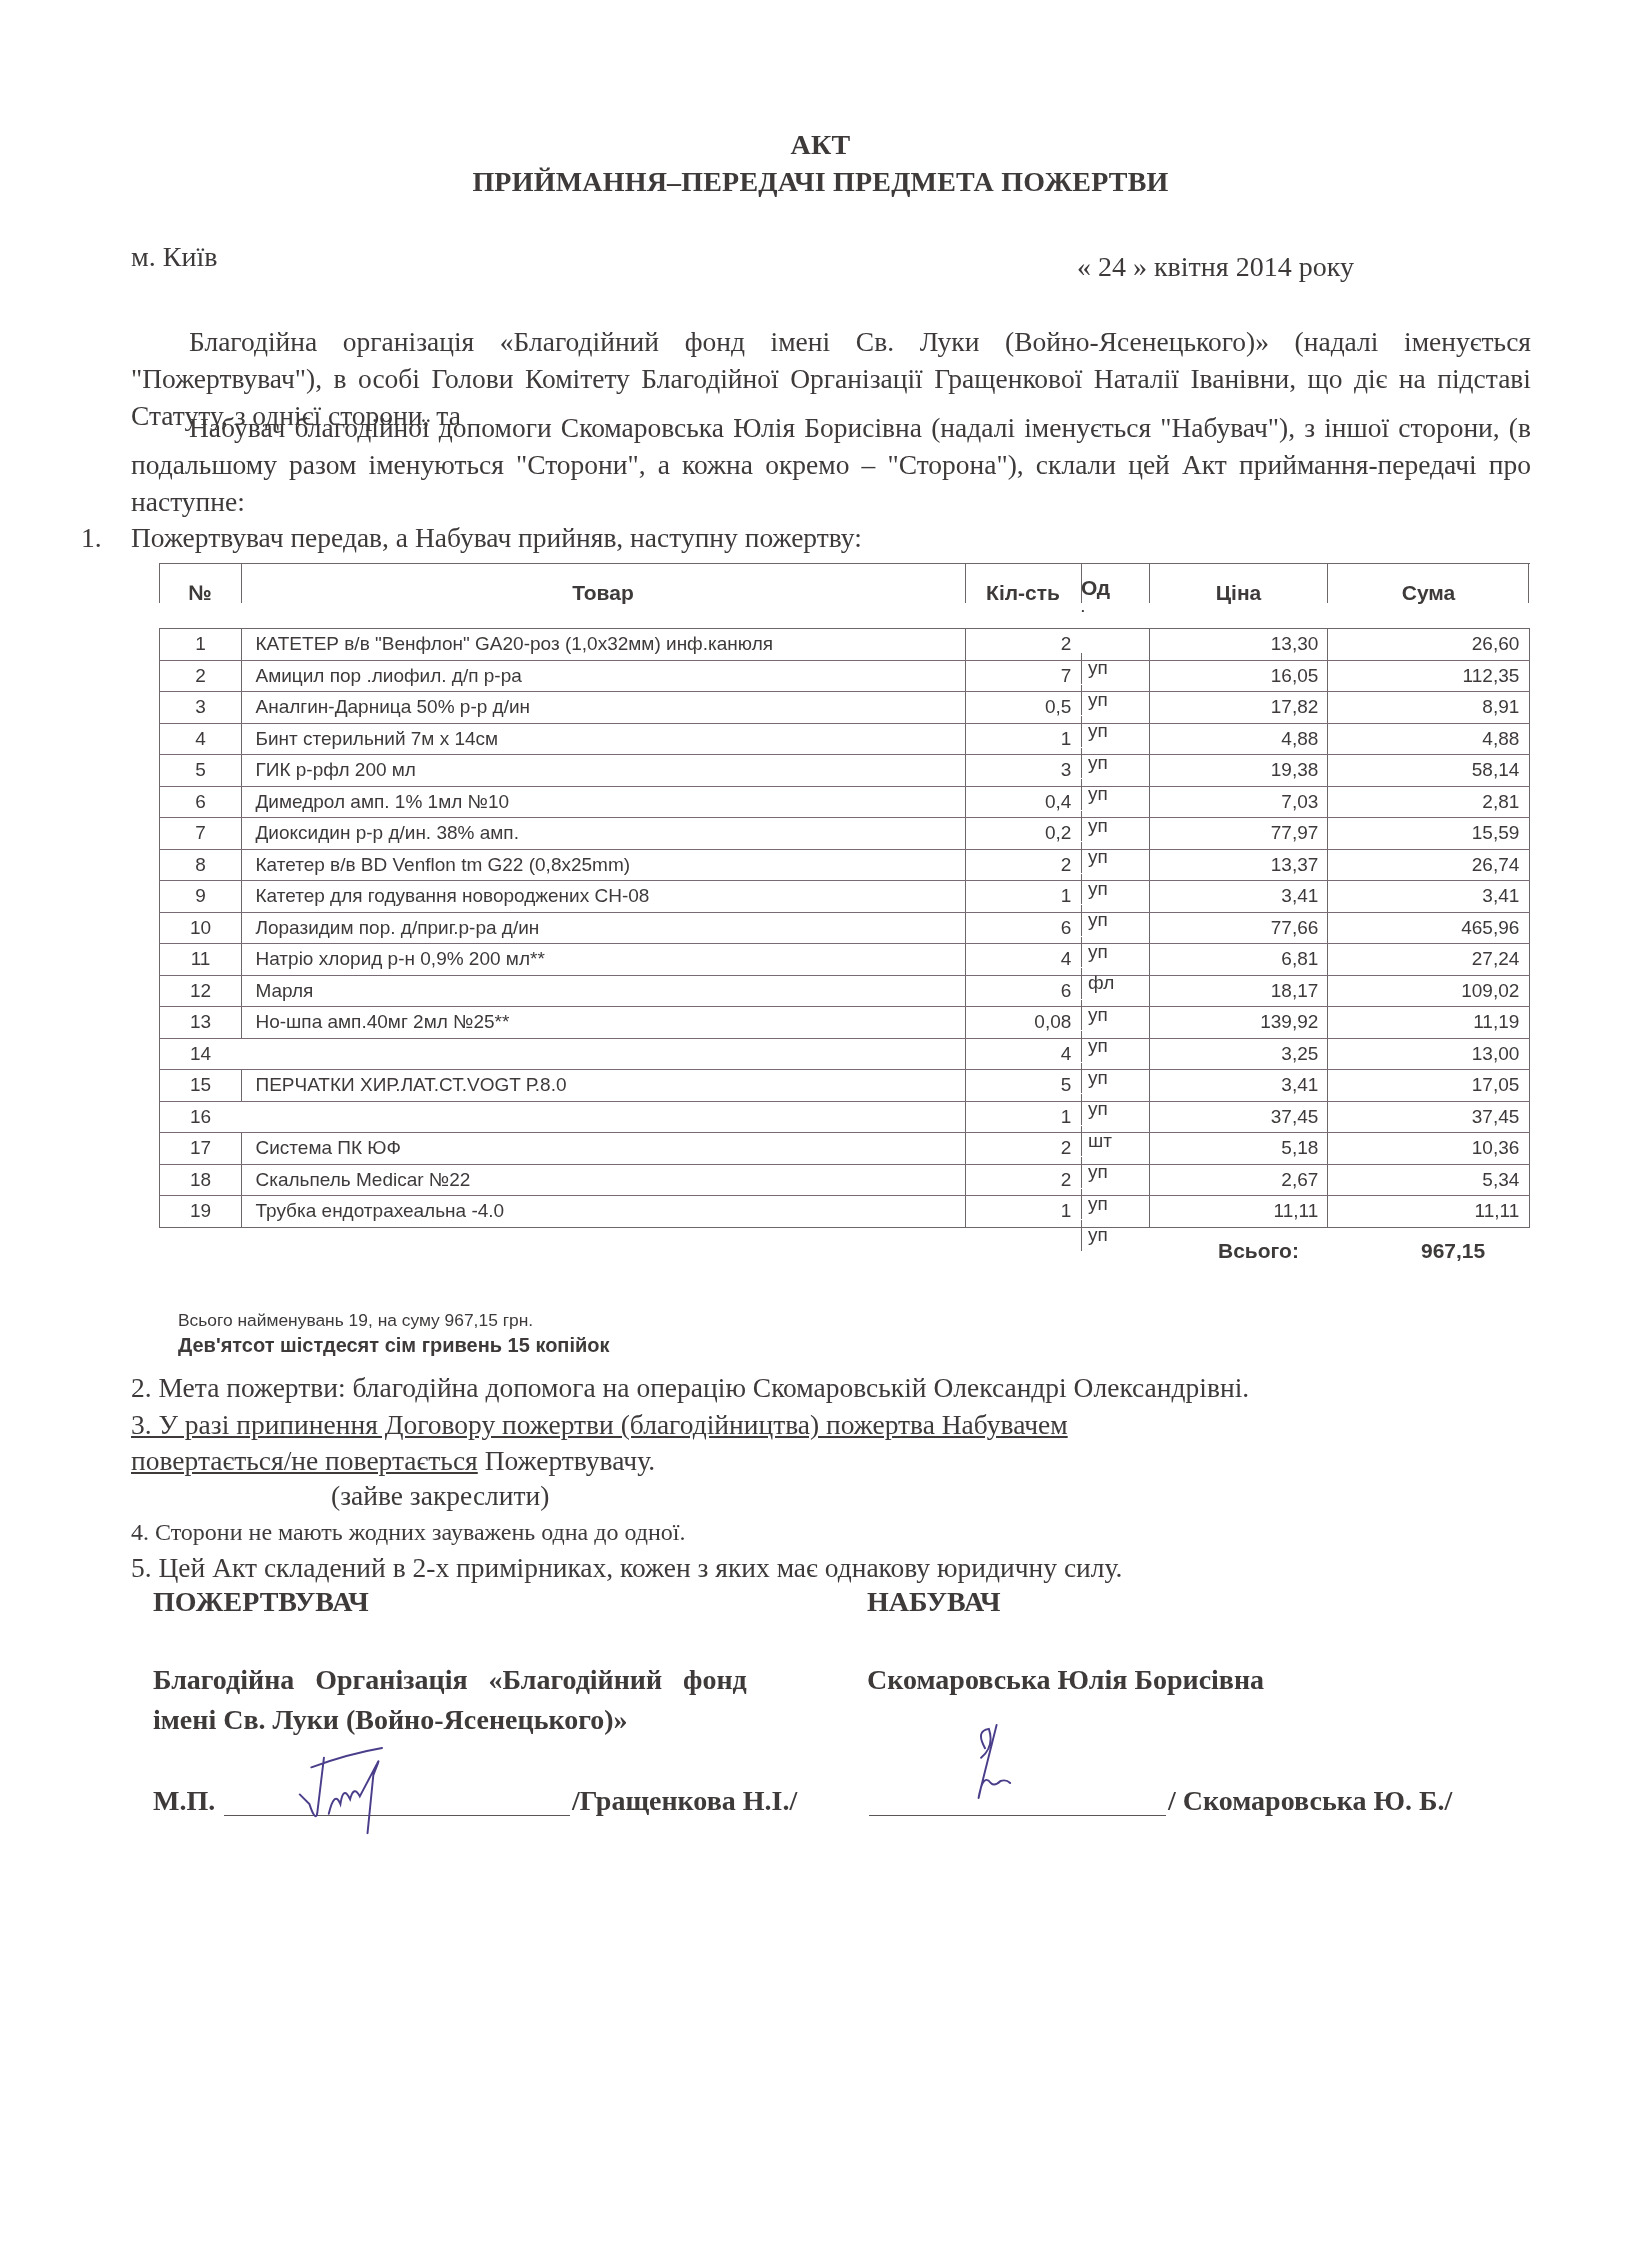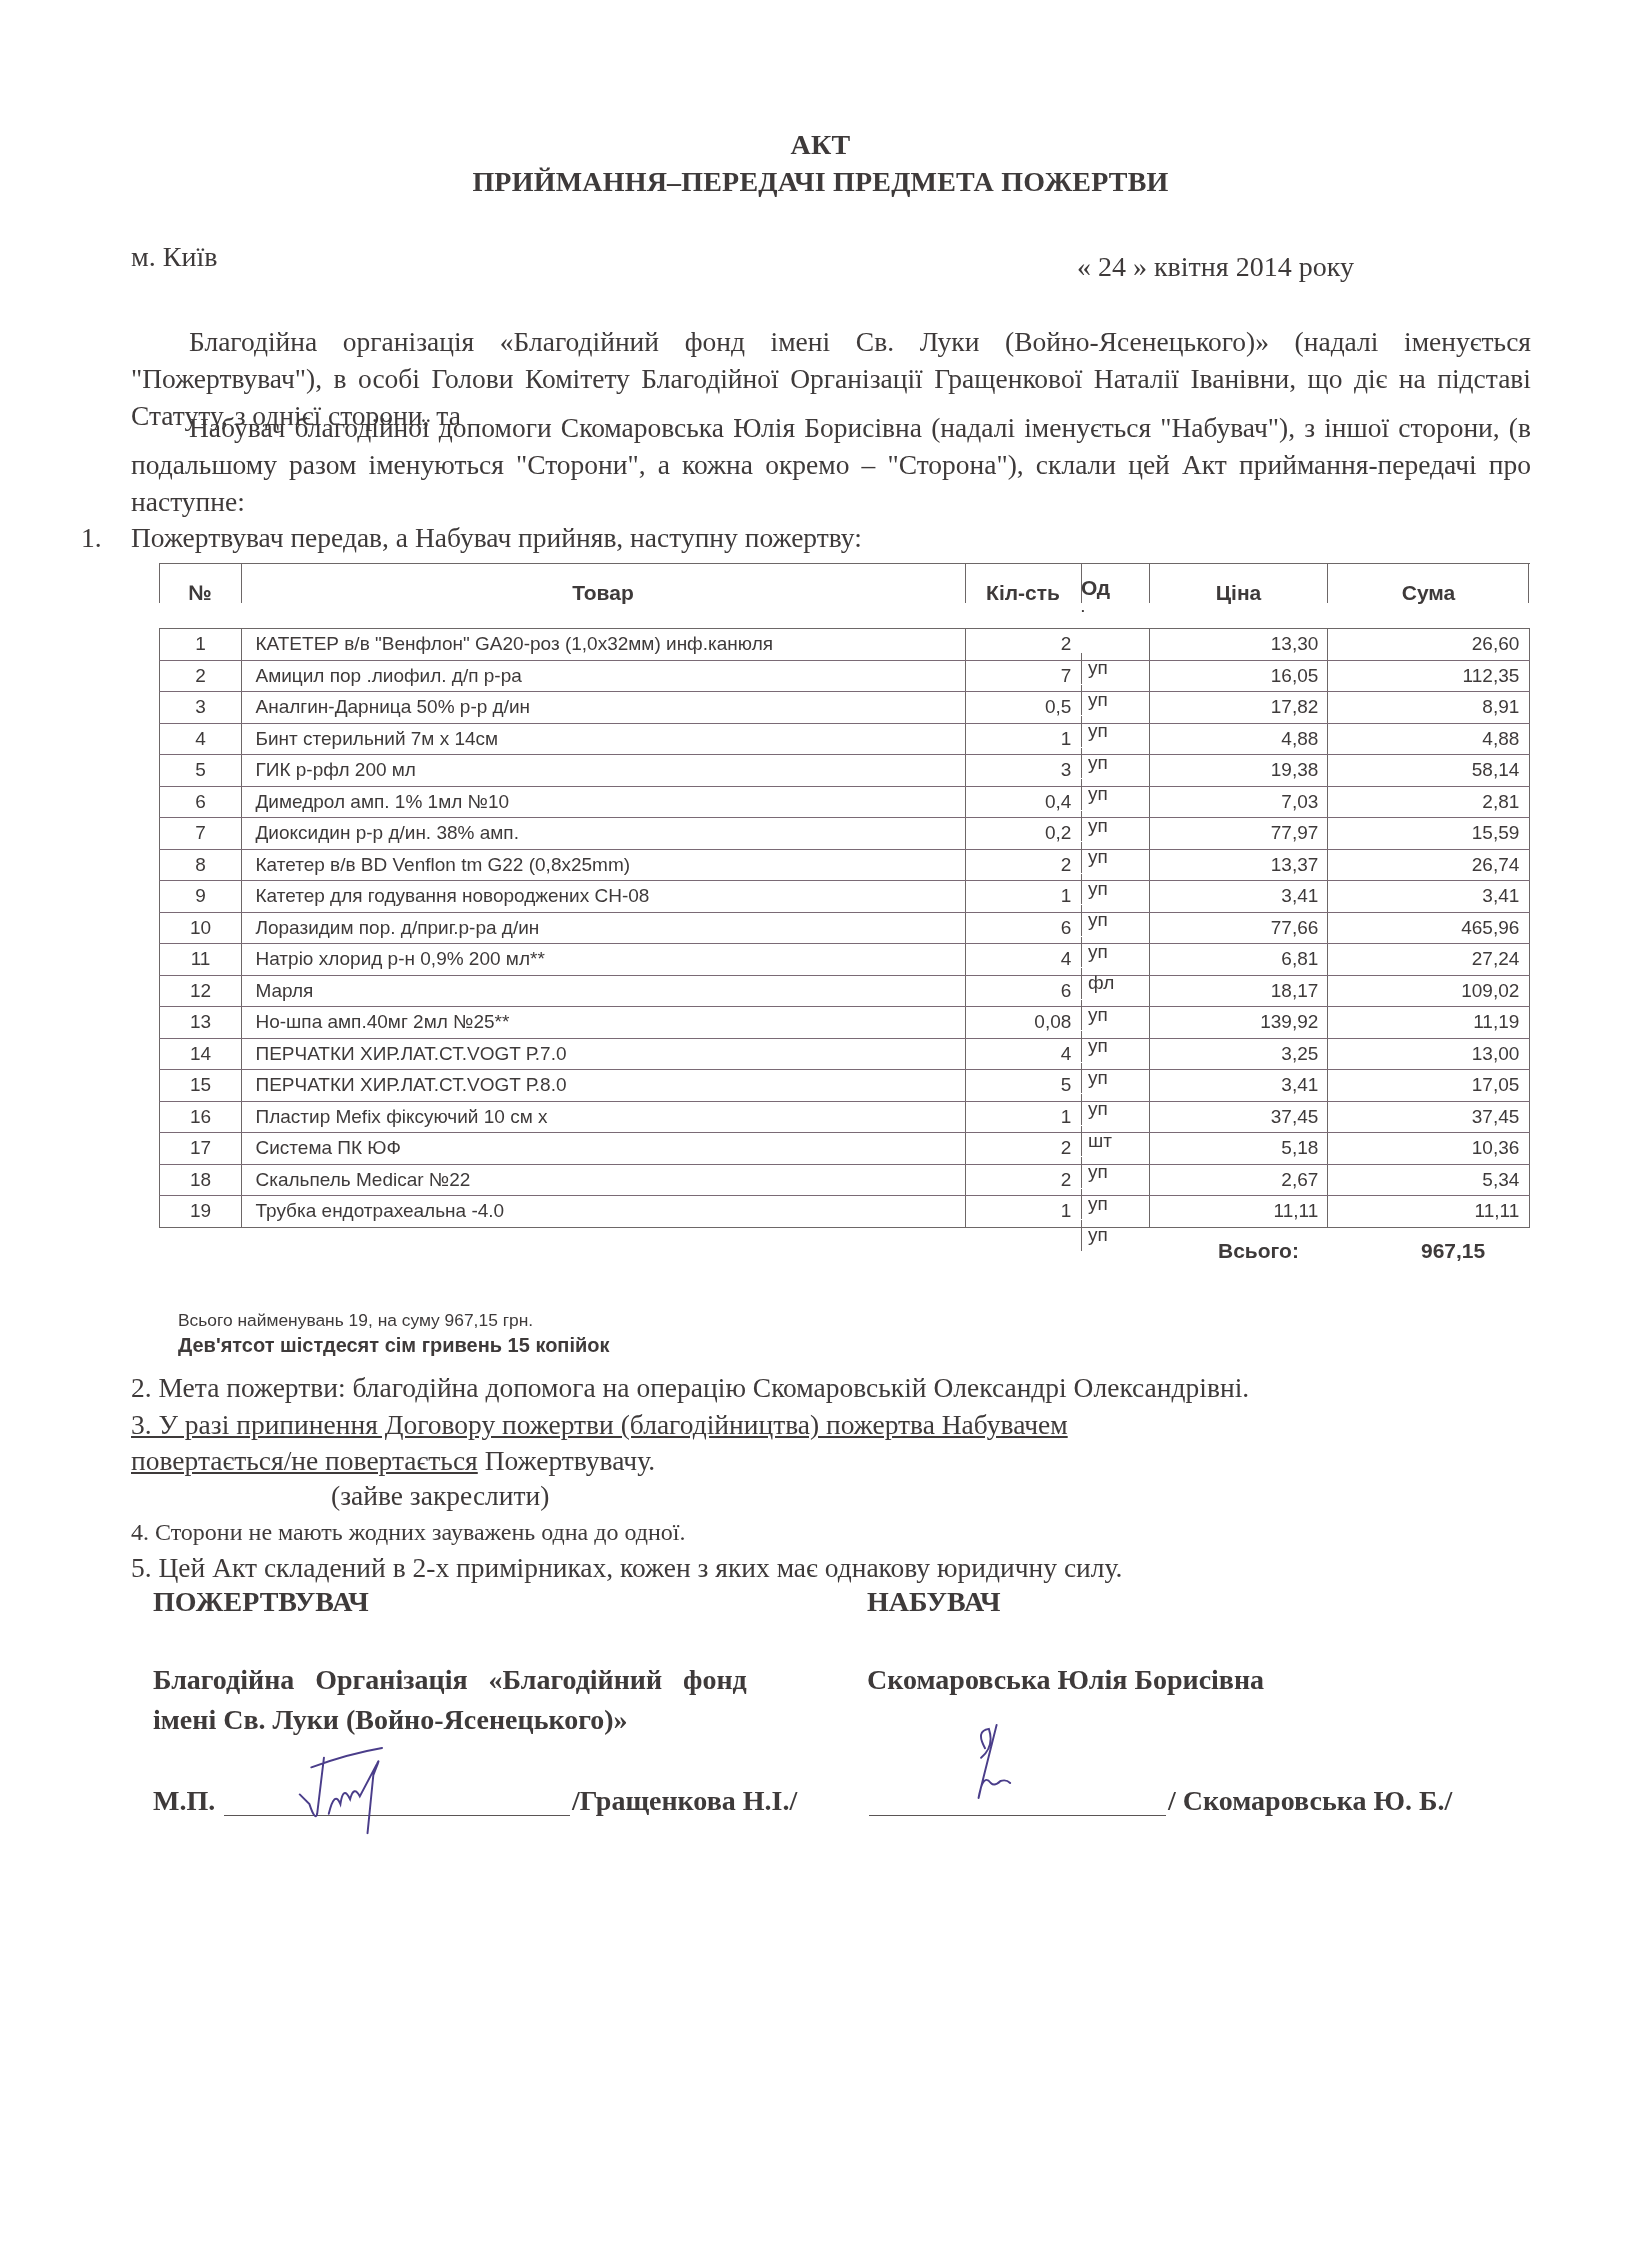--- a/index.html
+++ b/index.html
@@ -196,37 +196,35 @@
     <div class="row">
     <div class="cell num" style="left:0; width:82px;">13</div>
     <div class="cell txt" style="left:82px; width:724px;">Но-шпа амп.40мг 2мл №25**</div>
     <div class="cell right" style="left:806px; width:116px;">0,08</div>
     <div class="cell unit" style="left:922px; width:68px;">уп</div>
     <div class="cell right" style="left:990px; width:179px;">139,92</div>
     <div class="cell right last" style="left:1168px; width:203px;">11,19</div>
   </div>
     <div class="row">
     <div class="cell num" style="left:0; width:82px;">14</div>
-    <div class="cell txt" style="left:82px; width:724px;">ПЕРЧАТКИ ХИР.ЛАТ.СТ.VOGT Р.7.0</div>
     <div class="cell right" style="left:806px; width:116px;">4</div>
     <div class="cell unit" style="left:922px; width:68px;">уп</div>
     <div class="cell right" style="left:990px; width:179px;">3,25</div>
     <div class="cell right last" style="left:1168px; width:203px;">13,00</div>
   </div>
     <div class="row">
     <div class="cell num" style="left:0; width:82px;">15</div>
     <div class="cell txt" style="left:82px; width:724px;">ПЕРЧАТКИ ХИР.ЛАТ.СТ.VOGT Р.8.0</div>
     <div class="cell right" style="left:806px; width:116px;">5</div>
     <div class="cell unit" style="left:922px; width:68px;">уп</div>
     <div class="cell right" style="left:990px; width:179px;">3,41</div>
     <div class="cell right last" style="left:1168px; width:203px;">17,05</div>
   </div>
     <div class="row">
     <div class="cell num" style="left:0; width:82px;">16</div>
-    <div class="cell txt" style="left:82px; width:724px;">Пластир Mefix  фіксуючий 10 см х</div>
     <div class="cell right" style="left:806px; width:116px;">1</div>
     <div class="cell unit" style="left:922px; width:68px;">шт</div>
     <div class="cell right" style="left:990px; width:179px;">37,45</div>
     <div class="cell right last" style="left:1168px; width:203px;">37,45</div>
   </div>
     <div class="row">
     <div class="cell num" style="left:0; width:82px;">17</div>
     <div class="cell txt" style="left:82px; width:724px;">Система ПК ЮФ</div>
     <div class="cell right" style="left:806px; width:116px;">2</div>
     <div class="cell unit" style="left:922px; width:68px;">уп</div>

